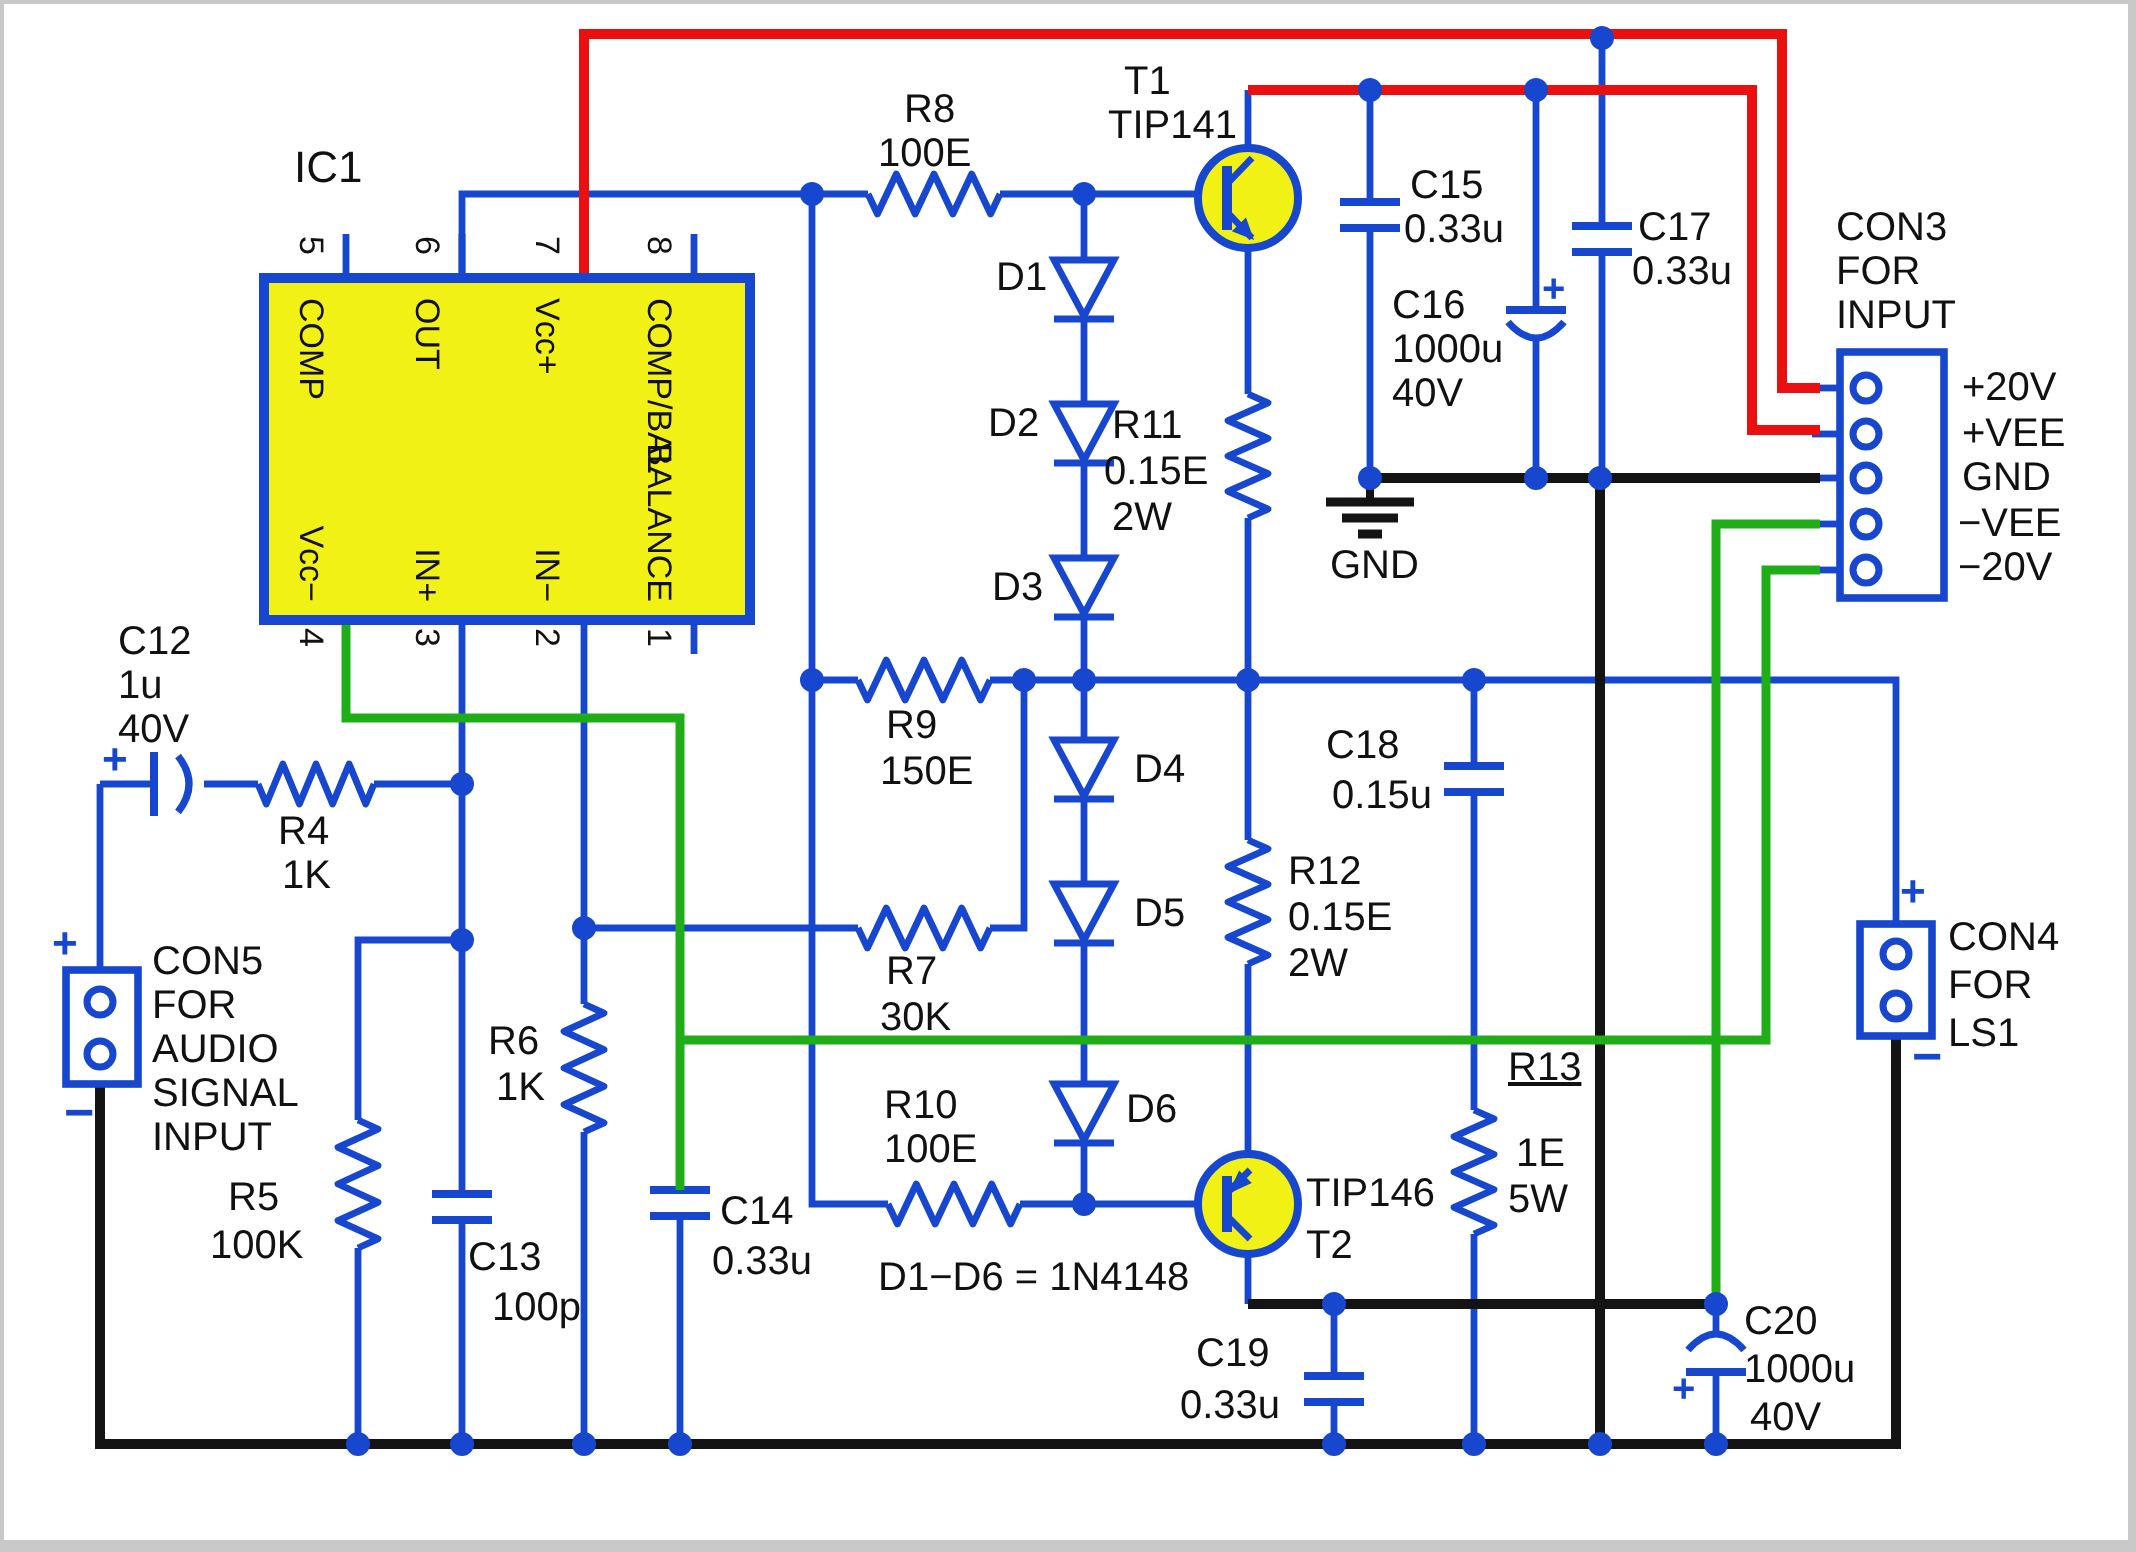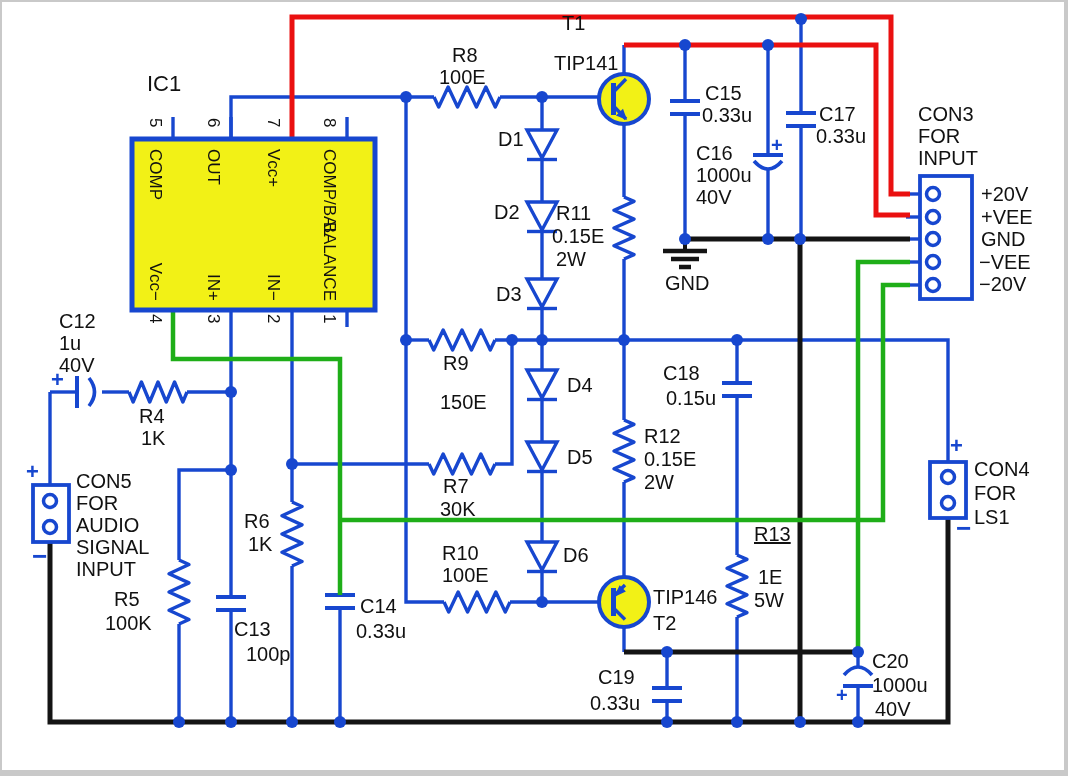--- a/index.html
+++ b/index.html
@@ -267,29 +267,29 @@
 
 <div class="pv" style="left:163px;top:147px;">COMP</div>
 <div class="pv" style="left:221px;top:147px;">OUT</div>
 <div class="pv" style="left:281px;top:147px;">Vcc+</div>
 <div class="pv" style="left:337px;top:147px;">COMP/BAL</div>
 <div class="pvb" style="left:163px;top:299px;">Vcc−</div>
 <div class="pvb" style="left:221px;top:299px;">IN+</div>
 <div class="pvb" style="left:281px;top:299px;">IN−</div>
 <div class="pvb" style="left:337px;top:299px;">BALANCE</div>
 
-<div class="lb" style="left:560px;top:10px;">T1</div>
+<div class="lb" style="left:560px;top:28px;">T1</div>
 <div class="lb" style="left:552px;top:50px;">TIP141</div>
 <div class="lb" style="left:651px;top:584px;">TIP146</div>
 <div class="lb" style="left:651px;top:610px;">T2</div>
 
 <div class="lb" style="left:450px;top:42px;">R8</div>
 <div class="lb" style="left:437px;top:64px;">100E</div>
 <div class="lb" style="left:441px;top:350px;">R9</div>
-<div class="lb" style="left:438px;top:389px;">150E</div>
+<div class="lb" style="left:438px;top:373px;">150E</div>
 <div class="lb" style="left:441px;top:473px;">R7</div>
 <div class="lb" style="left:438px;top:496px;">30K</div>
 <div class="lb" style="left:440px;top:540px;">R10</div>
 <div class="lb" style="left:440px;top:562px;">100E</div>
 <div class="lb" style="left:554px;top:200px;">R11</div>
 <div class="lb" style="left:550px;top:223px;">0.15E</div>
 <div class="lb" style="left:554px;top:246px;">2W</div>
 <div class="lb" style="left:642px;top:423px;">R12</div>
 <div class="lb" style="left:642px;top:446px;">0.15E</div>
 <div class="lb" style="left:642px;top:469px;">2W</div>
@@ -327,20 +327,21 @@
 <div class="lb" style="left:870px;top:672px;">1000u</div>
 <div class="lb" style="left:873px;top:696px;">40V</div>
 <div class="lb mark" style="left:834px;top:682px;font-size:20px;">+</div>
 
 <div class="lb" style="left:496px;top:126px;">D1</div>
 <div class="lb" style="left:492px;top:199px;">D2</div>
 <div class="lb" style="left:494px;top:281px;">D3</div>
 <div class="lb" style="left:565px;top:372px;">D4</div>
 <div class="lb" style="left:565px;top:444px;">D5</div>
 <div class="lb" style="left:561px;top:542px;">D6</div>
+<div class="lb" style="left:437px;top:626px;">D1−D6 = 1N4148</div>
 
 <div class="lb" style="left:663px;top:270px;">GND</div>
 
 <div class="lb" style="left:916px;top:101px;">CON3</div>
 <div class="lb" style="left:916px;top:123px;">FOR</div>
 <div class="lb" style="left:916px;top:145px;">INPUT</div>
 <div class="lb" style="left:979px;top:181px;">+20V</div>
 <div class="lb" style="left:979px;top:204px;">+VEE</div>
 <div class="lb" style="left:979px;top:226px;">GND</div>
 <div class="lb" style="left:977px;top:249px;">−VEE</div>

